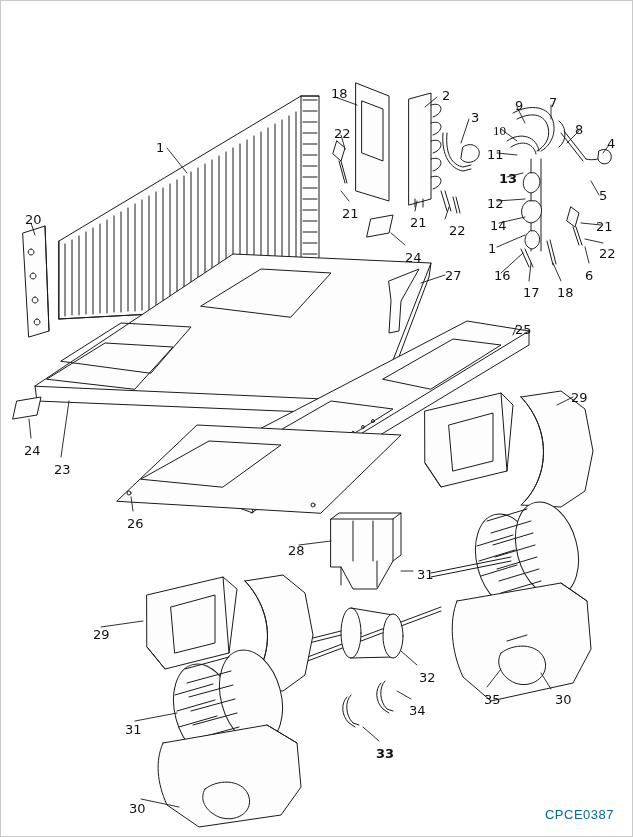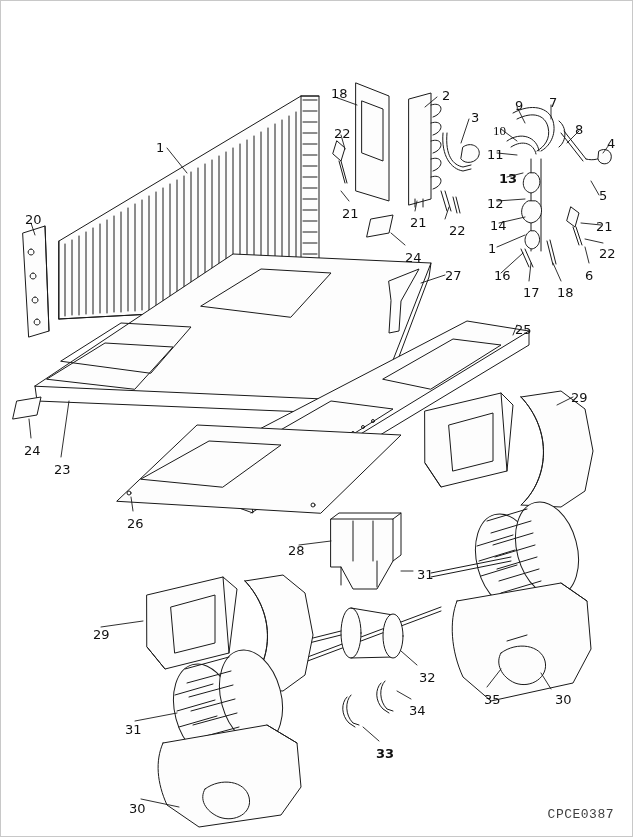--- a/index.html
+++ b/index.html
@@ -28,22 +28,22 @@
     font-size: 22px;
     letter-spacing: 0.5px;
     color: #1a1a1a;
     font-family: "DejaVu Sans", sans-serif;
   }
   #footer-code {
     position: absolute;
     right: 18px;
     bottom: 14px;
     font-size: 13px;
-    color: #404040;
-    font-family: Liberation Mono, monospace;
+    color: #0369a1;
+    font-family: Liberation Sans, sans-serif;
     letter-spacing: 0.5px;
   }
   .callout {
     position: absolute;
     font-size: 13px;
     color: #111111;
     font-family: "DejaVu Sans", sans-serif;
     line-height: 1;
     white-space: nowrap;
   }

